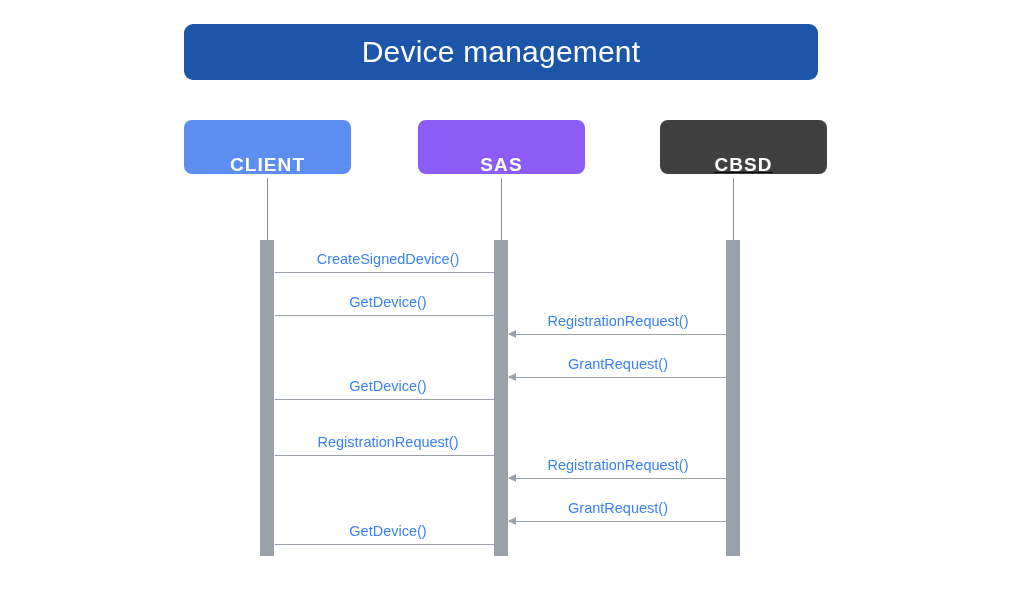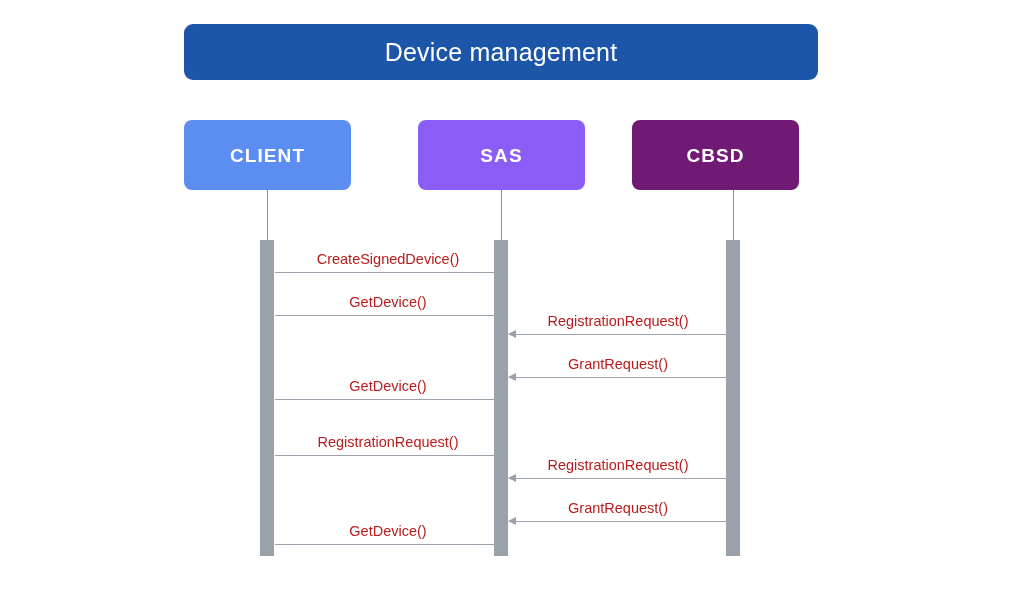--- a/index.html
+++ b/index.html
@@ -32,32 +32,32 @@
     width: 634px;
     height: 56px;
     background: #1d56a8;
     border-radius: 9px;
     display: flex;
     align-items: center;
     justify-content: center;
   }
   .title-bar .title-text {
     color: #ffffff;
-    font-size: 25px;
+    font-size: 30px;
     font-weight: 400;
     letter-spacing: 0.2px;
     line-height: 1;
   }
 
   
   .actor-box {
     position: absolute;
-    height: 70px;
+    height: 54px;
     display: flex;
-    align-items: center;
+    align-items: flex-end;
     justify-content: center;
     border-radius: 8px;
   }
   .actor-box .actor-label {
     color: #ffffff;
     font-size: 19px;
     font-weight: 700;
     letter-spacing: 1.1px;
     line-height: 1;
   }
@@ -104,21 +104,21 @@
   .msg.dir-left .msg-head {
     left: -1px;
     border-right: 8px solid #9aa1ab;
   }
   .msg .msg-label {
     position: absolute;
     left: 0;
     width: 100%;
     bottom: 6px;
     text-align: center;
-    color: #b91c1c;
+    color: #3b82f6;
     font-size: 14.5px;
     font-weight: 400;
     white-space: nowrap;
     line-height: 1;
     margin-top: 16px;
   }
 </style>
 </head>
 <body>
 
@@ -131,21 +131,21 @@
   <div class="lifeline" style="left:267px; top:178px; height:80px;"></div>
   <div class="lifeline" style="left:501px; top:178px; height:80px;"></div>
   <div class="lifeline" style="left:733px; top:178px; height:80px;"></div>
 
   <div class="actor-box" style="left:184px; top:120px; width:167px; background:#5c8df0;">
     <span class="actor-label">CLIENT</span>
   </div>
   <div class="actor-box" style="left:418px; top:120px; width:167px; background:#8b5cf6;">
     <span class="actor-label">SAS</span>
   </div>
-  <div class="actor-box" style="left:632px; top:120px; width:167px; background:#701a75;">
+  <div class="actor-box" style="left:660px; top:120px; width:167px; background:#404040;text-decoration:underline;">
     <span class="actor-label">CBSD</span>
   </div>
 
   <div class="activation" style="left:260px; top:240px; height:316px;"></div>
   <div class="activation" style="left:494px; top:240px; height:316px;"></div>
   <div class="activation" style="left:726px; top:240px; height:316px;"></div>
 
   <div class="msg dir-right" style="left:275px; top:272px; width:226px;">
     <span class="msg-label">CreateSignedDevice()</span>
     <span class="msg-line"></span>

